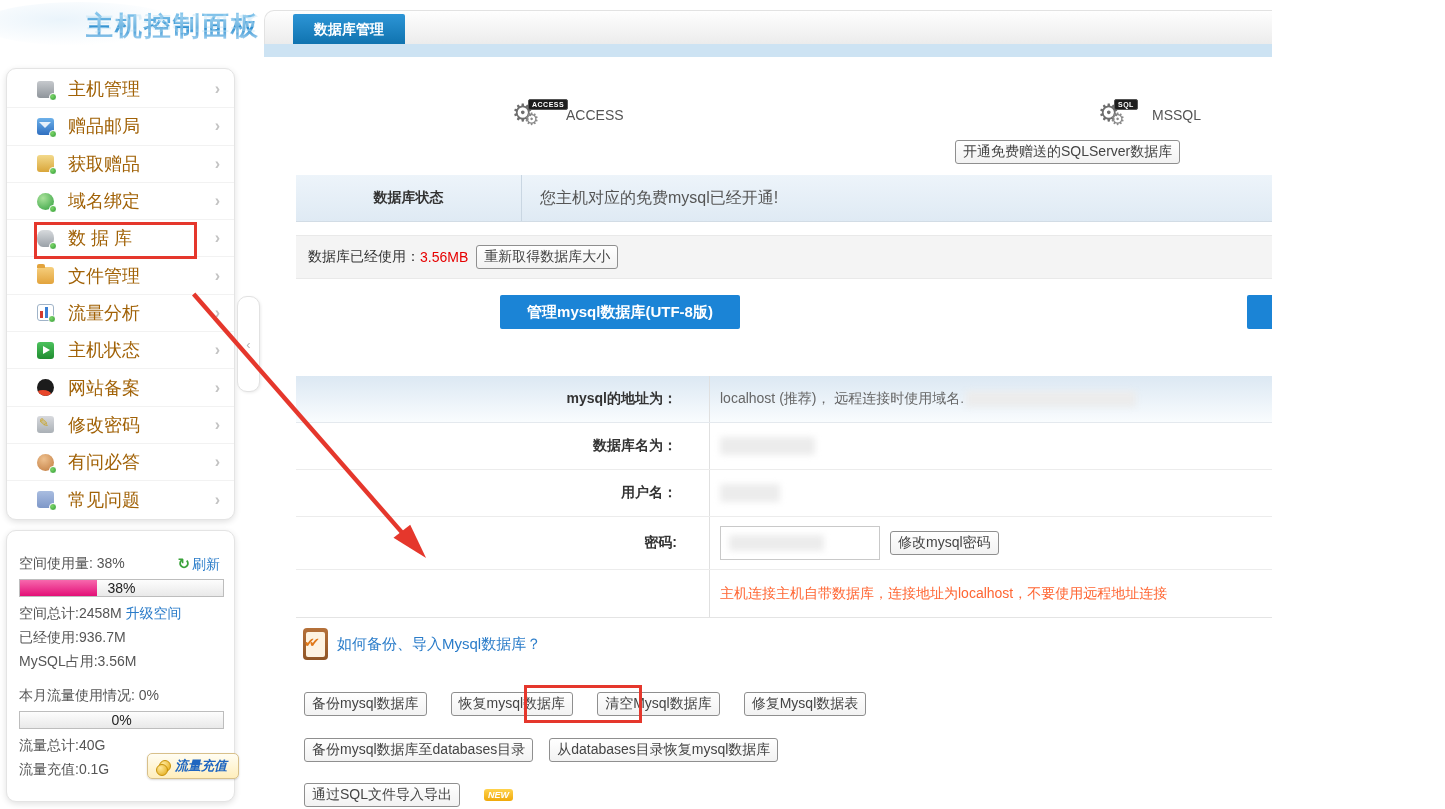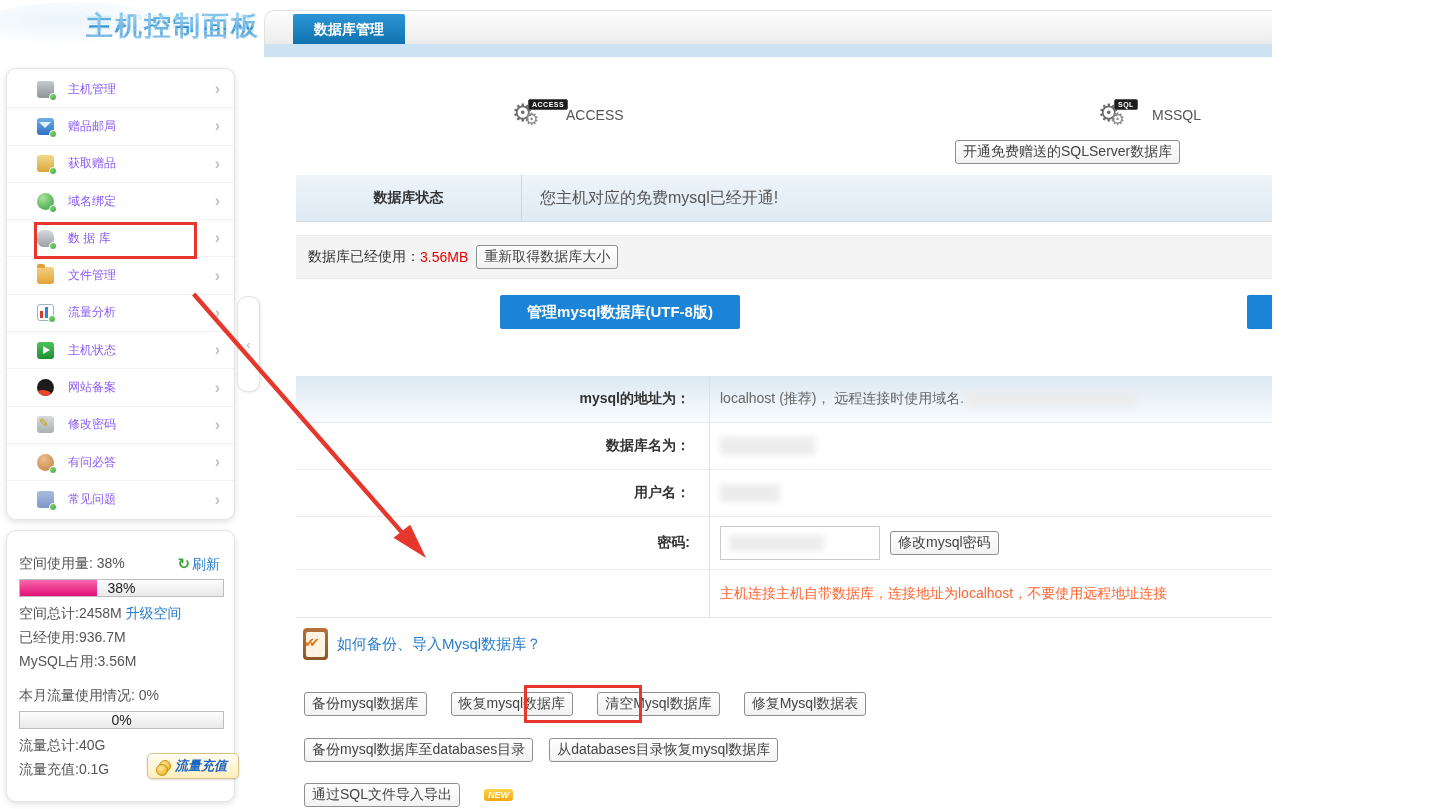--- a/index.html
+++ b/index.html
@@ -20,21 +20,21 @@
   
   .side-panel { position:absolute; background:#fff; border:1px solid #e4e4e4; border-radius:10px;
     box-shadow:0 2px 6px rgba(0,0,0,.12); }
   .menu { left:6px; top:68px; width:229px; height:452px; padding-top:2px; }
   .menu-item { position:relative; height:37.3px; display:flex; align-items:center; padding:0 14px 0 30px;
     border-bottom:1px solid #f2f2f2; cursor:pointer; }
   .menu-item:last-child { border-bottom:none; }
   .mi-icon { width:17px; height:17px; margin-right:14px; position:relative; flex:none; border-radius:3px; }
   .mi-dot { position:absolute; right:-3px; bottom:-3px; width:8px; height:8px; border-radius:50%;
     background:radial-gradient(circle at 35% 35%, #7ed66a, #2d9a33); border:1px solid #fff; }
-  .mi-label { font-size:12px; color:#8b5cf6; flex:1; }
+  .mi-label { font-size:18px; color:#a16207; flex:1; }
   .mi-chev { color:#c3c3c3; font-size:16px; font-weight:bold; }
 
   .i-host { background:linear-gradient(#c6c9cd,#8f959b); }
   .i-mail { background:linear-gradient(#6db1ea,#2f6fc0); }
   .i-mail:before{content:""; position:absolute; left:2px; top:4px; border-left:6px solid transparent; border-right:6px solid transparent; border-top:6px solid #fff; opacity:.85;}
   .i-gift { background:linear-gradient(#f3d98b,#d9a63a); }
   .i-globe { border-radius:50%; background:radial-gradient(circle at 35% 30%, #a9e29b, #2f9e3c); }
   .i-db { border-radius:6px/8px; background:linear-gradient(#d7dadd,#9aa1a8); }
   .i-file { background:linear-gradient(#f6cf7d,#e2a33c); }
   .i-file:before{content:""; position:absolute; left:0; top:-3px; width:8px; height:4px; background:#e2a33c; border-radius:2px 2px 0 0;}
@@ -105,21 +105,21 @@
     border-top:1px solid #e9e9e9; border-bottom:1px solid #e9e9e9; display:flex; align-items:center; padding-left:12px; }
   .usage-label { font-size:14px; color:#333; }
   .usage-val { font-size:14px; color:#e60000; margin-right:8px; }
 
   .btn-blue { position:absolute; height:34px; background:#1b84d6; color:#fff; font-weight:bold;
     font-size:15px; display:flex; align-items:center; justify-content:center; cursor:pointer; border-radius:2px; }
 
   .info-table { position:absolute; left:296px; top:376px; right:0; }
   .it-row { display:flex; border-bottom:1px solid #ececec; background:#fff; }
   .it-row.head { background:linear-gradient(#dce8f3,#f9fcfe); border-bottom:1px solid #e4e9ee; }
-  .it-label { width:414px; text-align:right; padding-right:19px; font-size:14px; font-weight:bold; color:#333;
+  .it-label { width:414px; text-align:right; padding-right:32px; font-size:14px; font-weight:bold; color:#333;
     display:flex; align-items:center; justify-content:flex-end; border-right:1px solid #e0e0e0; }
   .it-value { flex:1; display:flex; align-items:center; padding-left:10px; font-size:14px; color:#666; }
   .redacted { display:inline-block; background:#ececec; border-radius:2px; filter:blur(3px); }
   .pwd-input { width:160px; height:34px; border:1px solid #c9c9c9; background:#fff; display:flex;
     align-items:center; padding-left:8px; margin-right:10px; }
   .note-orange { color:#ff6633; font-size:14px; }
 
   .help-row { position:absolute; left:303px; top:628px; display:flex; align-items:center; }
   .clip-ic { position:relative; width:25px; height:32px; background:linear-gradient(#b5713a,#8f5526);
     border-radius:4px; margin-right:9px; }

